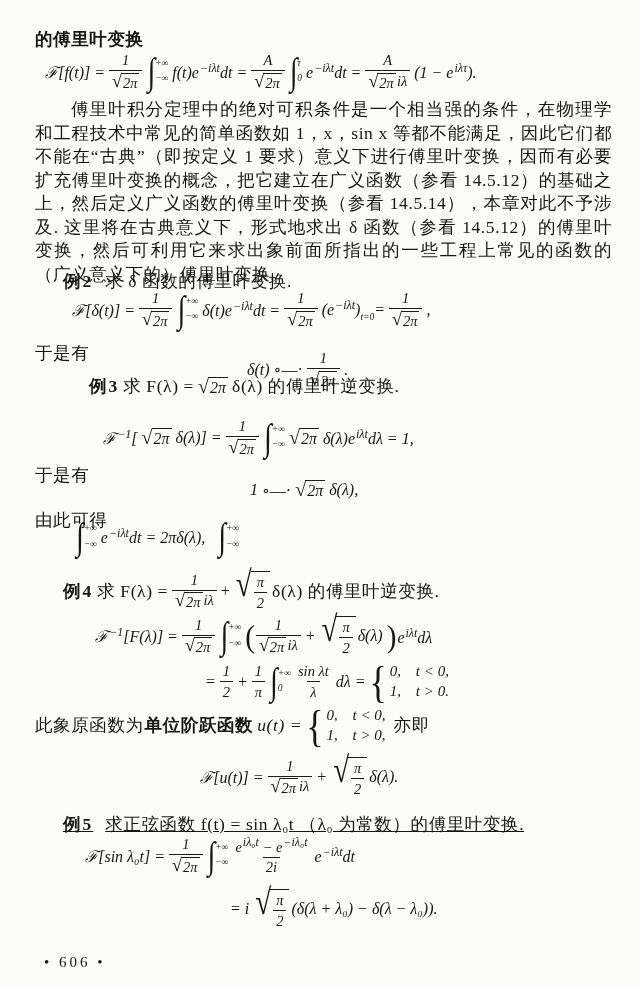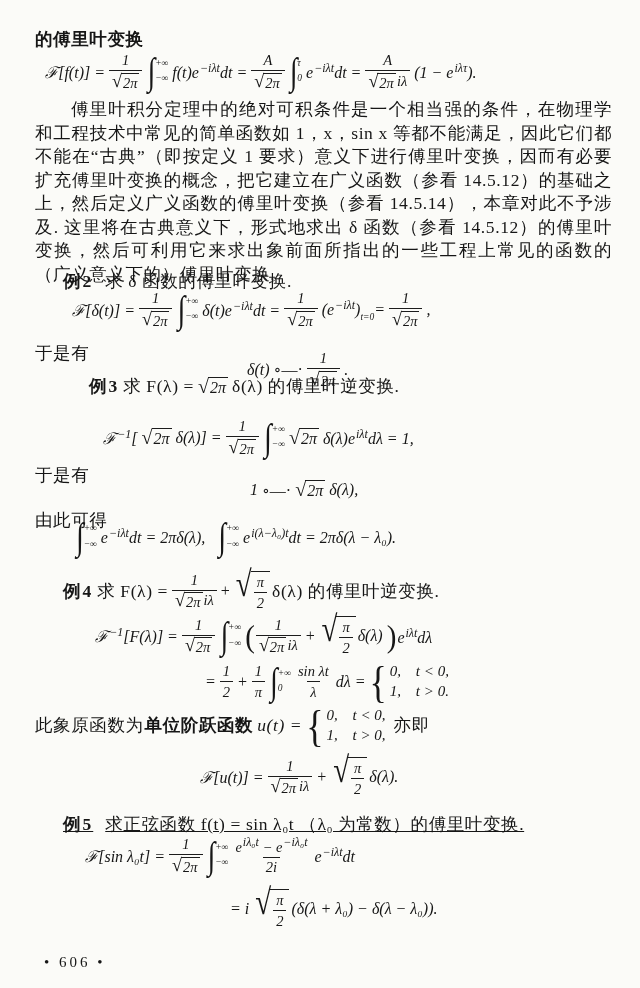--- a/index.html
+++ b/index.html
@@ -237,21 +237,20 @@
         </span>
       </span>
     <span class="tok"><span>e</span><sup>−iλt</sup><span>dt = 2πδ(λ),</span></span>
     <span class="intg" style="margin-left:8px;">
         <span class="isym">∫</span>
         <span class="ilims">
           <span>+∞</span>
           <span>−∞</span>
         </span>
       </span>
-    <span class="tok"><span>e</span><sup>i(λ−λ₀)t</sup><span>dt = 2πδ(λ − λ₀).</span></span>
   </div>
 
   <div class="eq blk" style="left:63px;top:571px;font-style:normal;">
     <span class="exlabel cn">例4</span>
     <span class="cn">求 F(λ) =</span>
     <span class="frac" style="font-style:italic;">
         <span class="fnum">1</span>
         <span class="fden">
           <span class="sqrt">
             <span class="rs">√</span>

